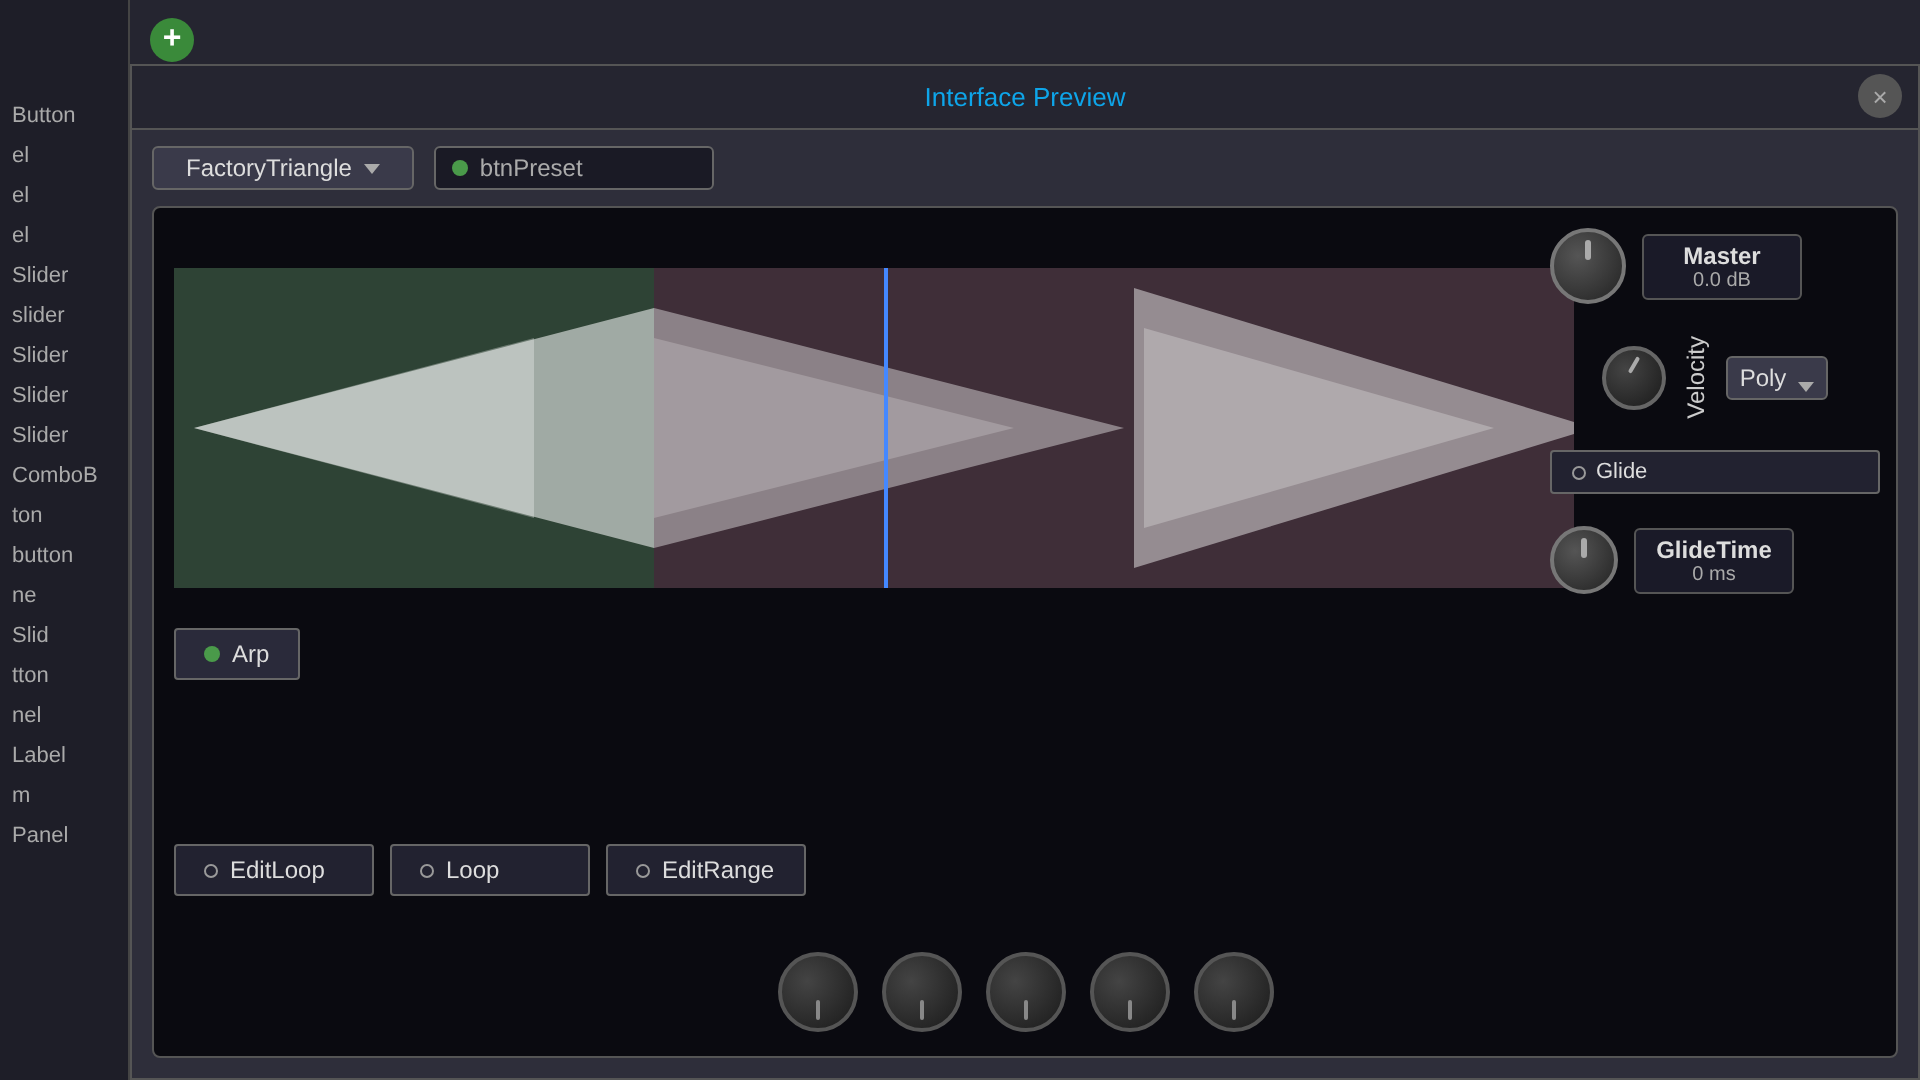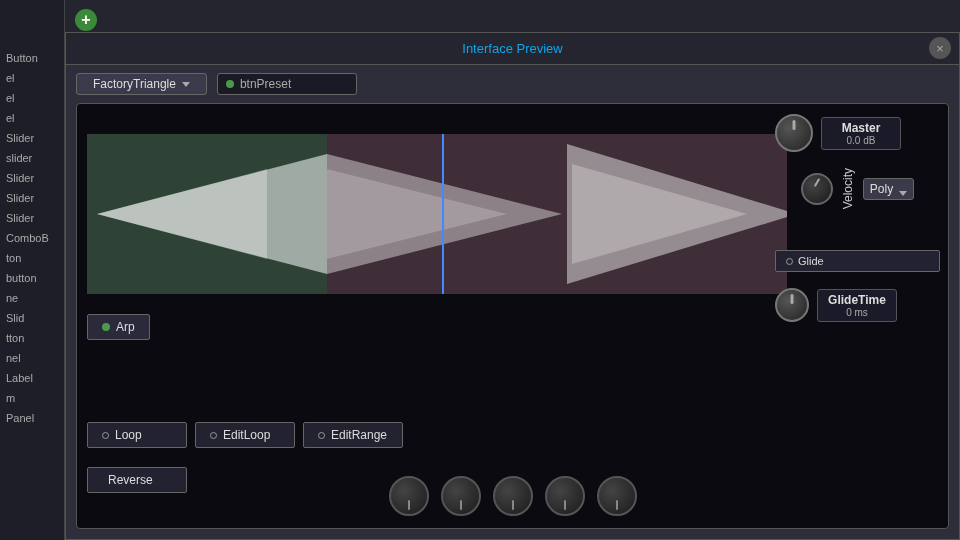--- a/index.html
+++ b/index.html
@@ -401,21 +401,20 @@
       border: 1px solid #666;
       color: #ddd;
       padding: 4px 10px;
       font-size: 11px;
       cursor: pointer;
       display: flex;
       align-items: center;
       gap: 5px;
       border-radius: 2px;
       width: 100%;
-      margin-top: 25px;
     }
 
     .glide-time-row {
       display: flex;
       align-items: center;
       gap: 8px;
     }
 
     
     .bottom-knobs {
@@ -527,36 +526,32 @@
     </div>
 
     <div class="arp-btn">
       <span class="green-dot"></span>
       <span>Arp</span>
     </div>
 
     <div class="control-row">
       <div class="ctrl-btn">
         <span class="dot"></span>
-        <span>Loop</span>
+        <span>EditLoop</span>
       </div>
       <div class="ctrl-btn">
         <span class="dot"></span>
-        <span>EditLoop</span>
+        <span>Loop</span>
       </div>
       <div class="ctrl-btn">
         <span class="dot"></span>
         <span>EditRange</span>
       </div>
     </div>
 
-    <div class="reverse-btn">
-      <span class="dot"></span>
-      <span>Reverse</span>
-    </div>
 
     <div class="right-panel">
 
       <div class="knob-row">
         <div class="knob"></div>
         <div class="knob-label-box">
           <div class="label">Master</div>
           <div class="value">0.0 dB</div>
         </div>
       </div>

